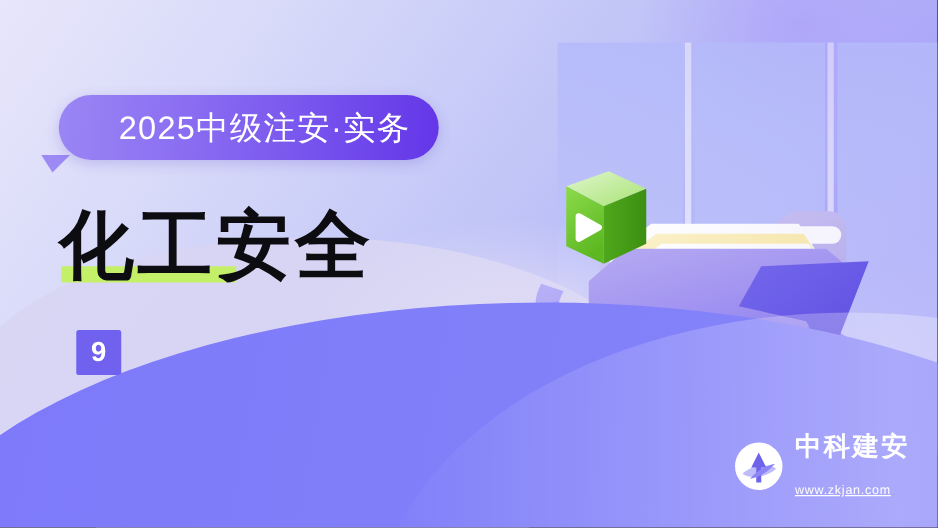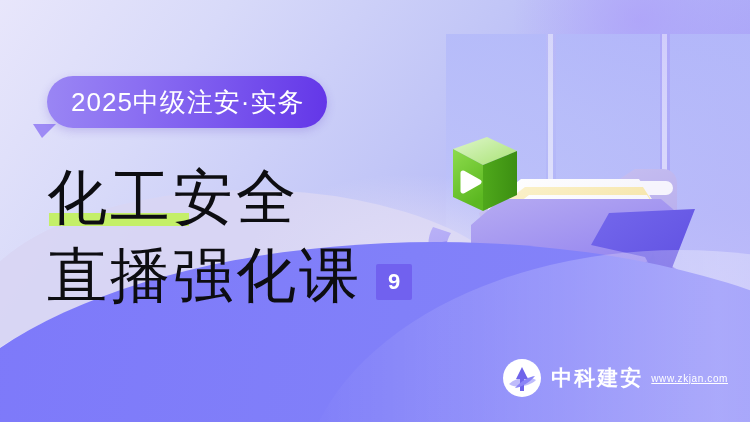--- a/index.html
+++ b/index.html
@@ -125,20 +125,21 @@
     border-radius: 26px;
     background: linear-gradient(95deg, #9a86f4 0%, #8b6ff2 32%, #7a57ee 62%, #6336e8 100%);
     box-shadow: 0 3px 10px rgba(90,60,200,.22);
   }
   .pill-text {
     color: #ffffff;
     font-size: 26px;
     letter-spacing: 1px;
     font-weight: 400;
     white-space: nowrap;
+    margin-left: 24px;
   }
   .pill-tail {
     position: absolute;
     left: 33px;
     top: 124px;
     width: 0; height: 0;
     border-left: 9px solid transparent;
     border-right: 14px solid transparent;
     border-top: 14px solid #9d8af5;
   }
@@ -156,21 +157,21 @@
     align-items: flex-end;
     height: 68px;
   }
   .hl-row + .hl-row { margin-top: 10px; }
   .hl-text {
     position: relative;
     z-index: 2;
     font-family: "DejaVu Sans", "Liberation Sans", sans-serif;
     font-size: 60px;
     line-height: 62px;
-    font-weight: 400;
+    font-weight: 700;
     color: #0d0d11;
     letter-spacing: 3px;
     white-space: nowrap;
   }
   .hl-underline {
     position: absolute;
     z-index: 1;
     left: 2px;
     bottom: 2px;
     width: 140px;
@@ -204,24 +205,23 @@
     gap: 9px;
   }
   .logo-mark {
     width: 40px;
     height: 40px;
     flex: 0 0 40px;
   }
   .logo-mark svg { display: block; width: 100%; height: 100%; }
   .logo-words {
     display: flex;
-    flex-direction: row;
+    flex-direction: column;
     justify-content: center;
-    gap: 8px;
-    align-items: center;
+    gap: 18px;
   }
   .logo-cn {
     color: #ffffff;
     font-size: 21px;
     font-weight: 700;
     letter-spacing: 2px;
     line-height: 22px;
     white-space: nowrap;
   }
   .logo-url {
@@ -330,21 +330,20 @@
   <div class="pill">
     <span class="pill-text">2025中级注安·实务</span>
   </div>
 
   <div class="headline">
     <div class="hl-row">
       <div class="hl-underline"></div>
       <span class="hl-text">化工安全</span>
     </div>
     <div class="hl-row">
-      <span class="hl-text">直播强化课</span>
       <span class="num-badge">9</span>
     </div>
   </div>
 
   <div class="logo">
     <span class="logo-mark">
       <svg viewBox="0 0 40 40" xmlns="http://www.w3.org/2000/svg">
         <circle cx="20" cy="20" r="19" fill="#ffffff"></circle>
         <path d="M7 26 C 13 20, 27 17, 34 22 C 28 28, 14 31, 7 26 Z" fill="#8b85f7" opacity=".55"></path>
         <path d="M20 9 L 26 21 L 22 21 L 22 33 L 18 33 L 18 21 L 14 21 Z" fill="#6f63ea"></path>

